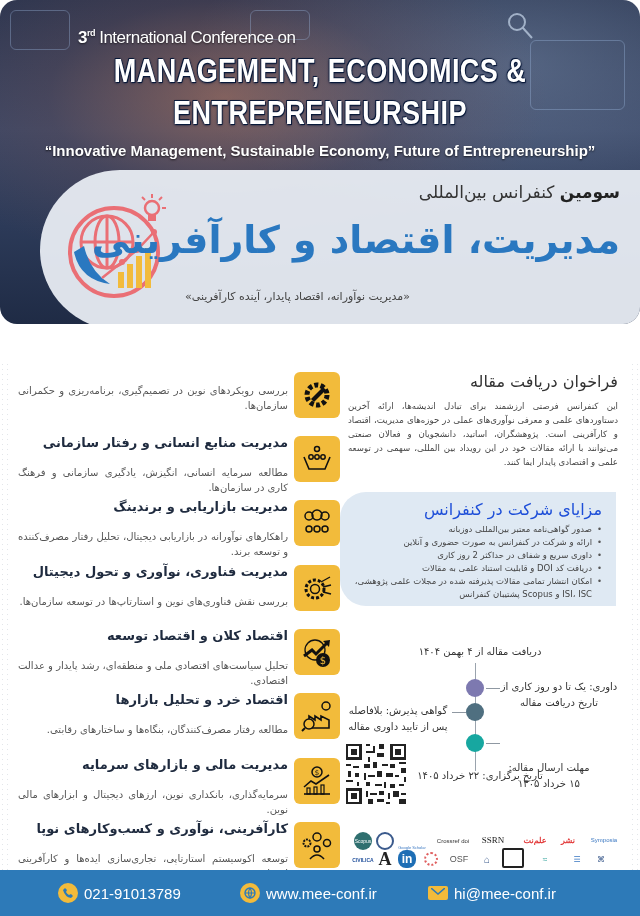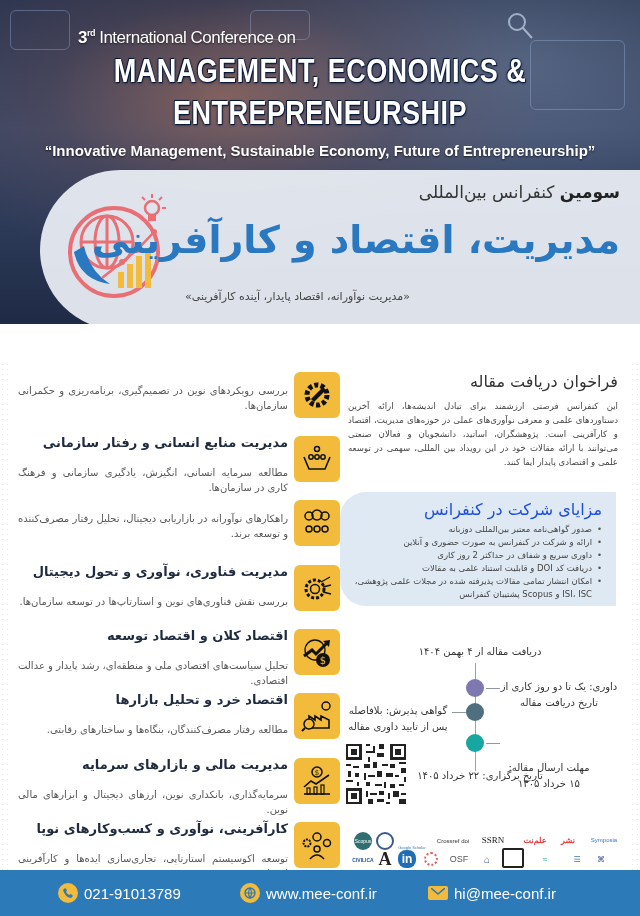--- a/index.html
+++ b/index.html
@@ -10,20 +10,21 @@
     position: relative;
   }
   
   .hero {
     position: absolute; left: 0; top: 0; width: 640px; height: 324px;
     background:
       radial-gradient(ellipse at 35% 30%, rgba(190,120,90,0.55) 0%, rgba(120,80,80,0.25) 30%, rgba(0,0,0,0) 55%),
       radial-gradient(ellipse at 80% 20%, rgba(120,140,170,0.5) 0%, rgba(0,0,0,0) 45%),
       linear-gradient(180deg, #2a3550 0%, #3a4766 40%, #2c3a58 70%, #1f2b45 100%);
     overflow: hidden;
+    border-radius: 17px;
   }
   .hero .deco { position: absolute; border: 1px solid rgba(160,190,230,0.35); border-radius: 6px; }
   .hero-title-block { position: absolute; left: 0; top: 22px; width: 640px; color: #fff; }
   .conf-num {
     position: absolute; left: 78px; top: 6px;
     font-family: "Liberation Sans", sans-serif; font-size: 17px; font-weight: bold;
     letter-spacing: -0.5px; text-shadow: 0 1px 2px rgba(0,0,0,0.6);
   }
   .conf-num sup { font-size: 9px; }
   .conf-num .rest { font-weight: normal; }
@@ -220,20 +221,21 @@
     <svg width="32" height="32" viewBox="0 0 32 32">
         <circle cx="8" cy="22" r="3" fill="none" stroke="#111" stroke-width="1.5"></circle>
         <circle cx="16" cy="22" r="3" fill="none" stroke="#111" stroke-width="1.5"></circle>
         <circle cx="24" cy="22" r="3" fill="none" stroke="#111" stroke-width="1.5"></circle>
         <circle cx="8" cy="9" r="4" fill="none" stroke="#111" stroke-width="1.5"></circle>
         <circle cx="16" cy="8" r="5" fill="none" stroke="#111" stroke-width="1.5"></circle>
         <circle cx="24" cy="9" r="4" fill="none" stroke="#111" stroke-width="1.5"></circle>
       </svg>
   </div>
   <div class="topic-text">
+    <div class="topic-title">مدیریت بازاریابی و برندینگ</div>
     <div class="topic-desc">راهکارهای نوآورانه در بازاریابی دیجیتال، تحلیل رفتار مصرف‌کننده و توسعه برند.</div>
   </div>
 </div>
 
 <div class="topic" style="top:563px;">
   <div class="topic-icon">
     <svg width="32" height="32" viewBox="0 0 32 32">
         <circle cx="14" cy="17" r="9" fill="none" stroke="#111" stroke-width="3" stroke-dasharray="3 2"></circle>
         <circle cx="14" cy="17" r="4.5" fill="none" stroke="#111" stroke-width="1.5"></circle>
         <line x1="20" y1="10" x2="29" y2="5" stroke="#111" stroke-width="1.3"></line>

